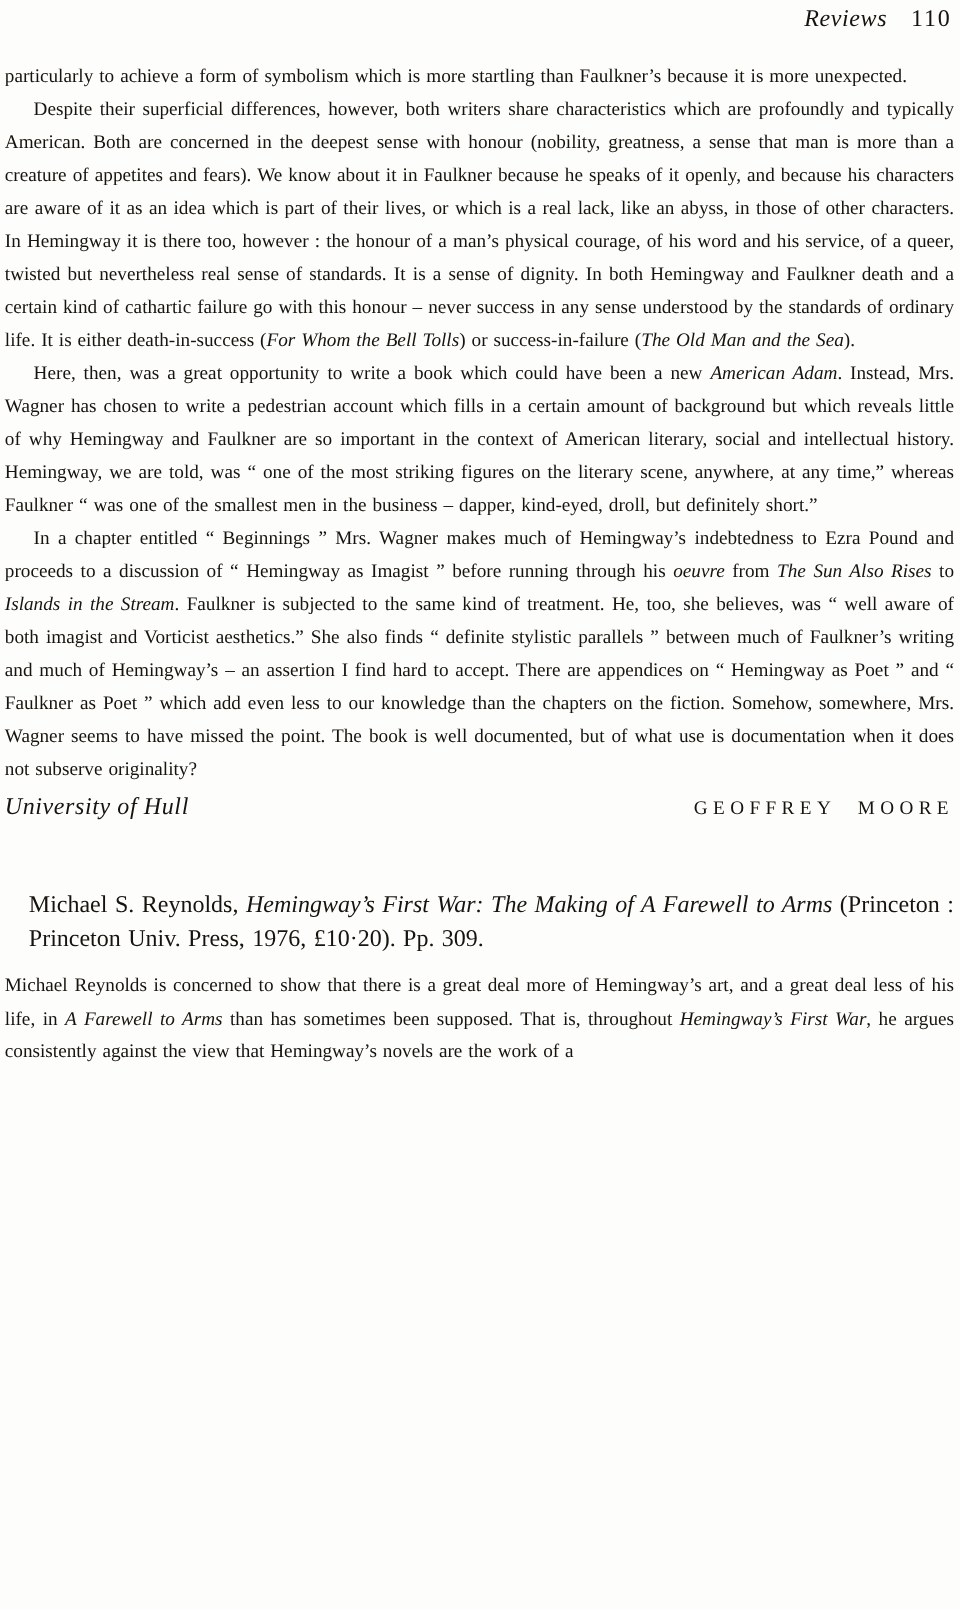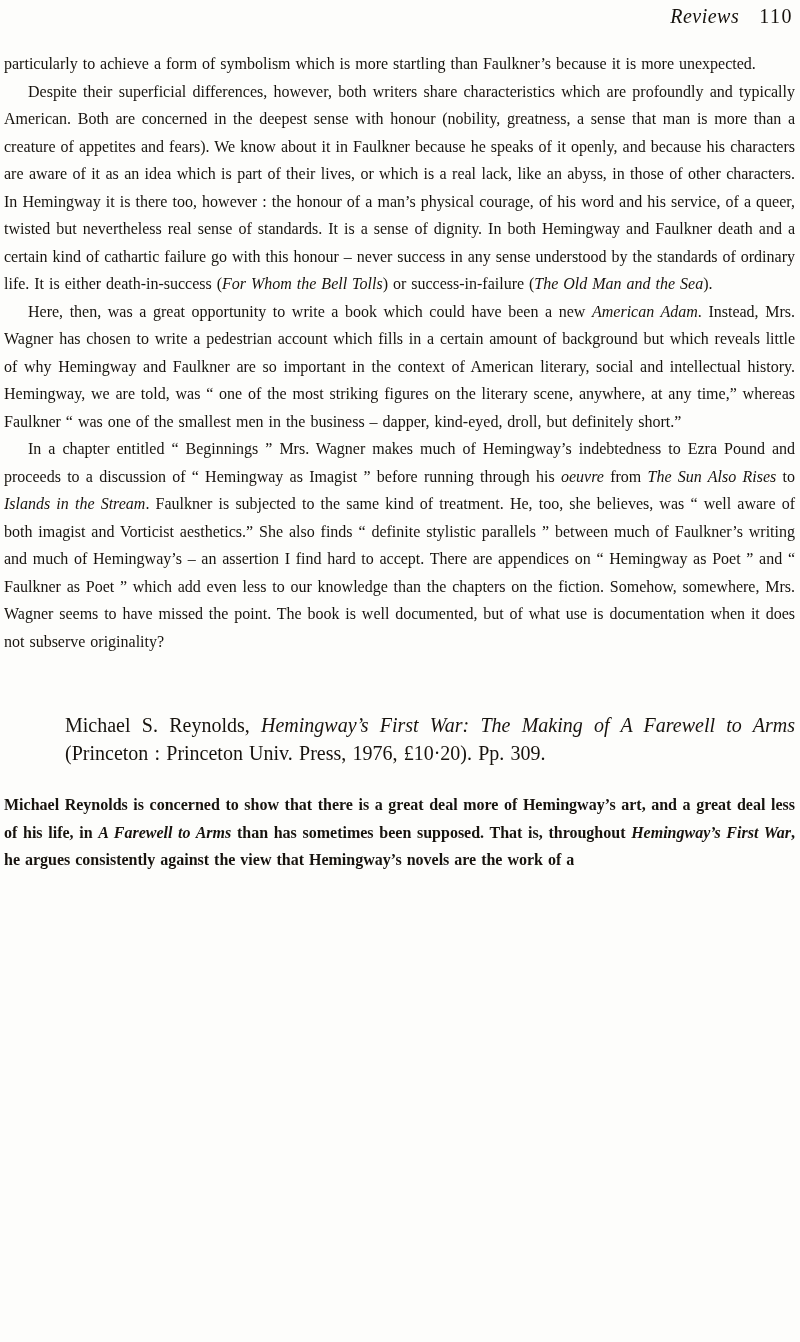--- a/index.html
+++ b/index.html
@@ -62,49 +62,53 @@
   .reviewer {
     font-size: 16px;
     letter-spacing: 4.5px;
     word-spacing: 10px;
     white-space: nowrap;
   }
 
   
   .bibliography {
     margin-top: 56px;
-    margin-left: 61px;
+    margin-left: 20px;
   }
   .bib-entry {
     margin: 0 0 7px 0;
     font-size: 20px;
     line-height: 28px;
     text-align: justify;
     word-spacing: 0.06em;
   }
 
   
-  .next-review { margin-top: 24px; font-weight: bold; }
+  .next-review { margin-top: 12px; }
 </style>
 </head>
 <body>
 
 <div class="page">
 
   <div class="running-head">
     <span class="rh-title">Reviews</span><span class="rh-page">110</span>
   </div>
 
   <div class="review-body">
     <p class="para no-indent"><span>particularly to achieve a form of symbolism which is more startling than Faulkner’s because it is more unexpected.</span></p>
     <p class="para"><span>Despite their superficial differences, however, both writers share characteristics which are profoundly and typically American. Both are concerned in the deepest sense with honour (nobility, greatness, a sense that man is more than a creature of appetites and fears). We know about it in Faulkner because he speaks of it openly, and because his characters are aware of it as an idea which is part of their lives, or which is a real lack, like an abyss, in those of other characters. In Hemingway it is there too, however : the honour of a man’s physical courage, of his word and his service, of a queer, twisted but nevertheless real sense of standards. It is a sense of dignity. In both Hemingway and Faulkner death and a certain kind of cathartic failure go with this honour – never success in any sense understood by the standards of ordinary life. It is either death-in-success (</span><span class="it">For Whom the Bell Tolls</span><span>) or success-in-failure (</span><span class="it">The Old Man and the Sea</span><span>).</span></p>
     <p class="para"><span>Here, then, was a great opportunity to write a book which could have been a new </span><span class="it">American Adam</span><span>. Instead, Mrs. Wagner has chosen to write a pedestrian account which fills in a certain amount of background but which reveals little of why Hemingway and Faulkner are so important in the context of American literary, social and intellectual history. Hemingway, we are told, was “ one of the most striking figures on the literary scene, anywhere, at any time,” whereas Faulkner “ was one of the smallest men in the business – dapper, kind-eyed, droll, but definitely short.”</span></p>
     <p class="para"><span>In a chapter entitled “ Beginnings ” Mrs. Wagner makes much of Hemingway’s indebtedness to Ezra Pound and proceeds to a discussion of “ Hemingway as Imagist ” before running through his </span><span class="it">oeuvre</span><span> from </span><span class="it">The Sun Also Rises</span><span> to </span><span class="it">Islands in the Stream</span><span>. Faulkner is subjected to the same kind of treatment. He, too, she believes, was “ well aware of both imagist and Vorticist aesthetics.” She also finds “ definite stylistic parallels ” between much of Faulkner’s writing and much of Hemingway’s – an assertion I find hard to accept. There are appendices on “ Hemingway as Poet ” and “ Faulkner as Poet ” which add even less to our knowledge than the chapters on the fiction. Somehow, somewhere, Mrs. Wagner seems to have missed the point. The book is well documented, but of what use is documentation when it does not subserve originality?</span></p>
   </div>
 
+  <div class="signature">
+    <span class="affiliation">University of Hull</span>
+    <span class="reviewer">GEOFFREY MOORE</span>
+  </div>
 
   <div class="bibliography">
     <p class="bib-entry"><span>Michael S. Reynolds, </span><span class="it">Hemingway’s First War: The Making of A Farewell to Arms</span><span> (Princeton : Princeton Univ. Press, 1976, £10·20). Pp. 309.</span></p>
   </div>
 
   <div class="next-review">
     <p class="para no-indent"><span>Michael Reynolds is concerned to show that there is a great deal more of Hemingway’s art, and a great deal less of his life, in </span><span class="it">A Farewell to Arms</span><span> than has sometimes been supposed. That is, throughout </span><span class="it">Hemingway’s First War</span><span>, he argues consistently against the view that Hemingway’s novels are the work of a</span></p>
   </div>
 
 </div>

